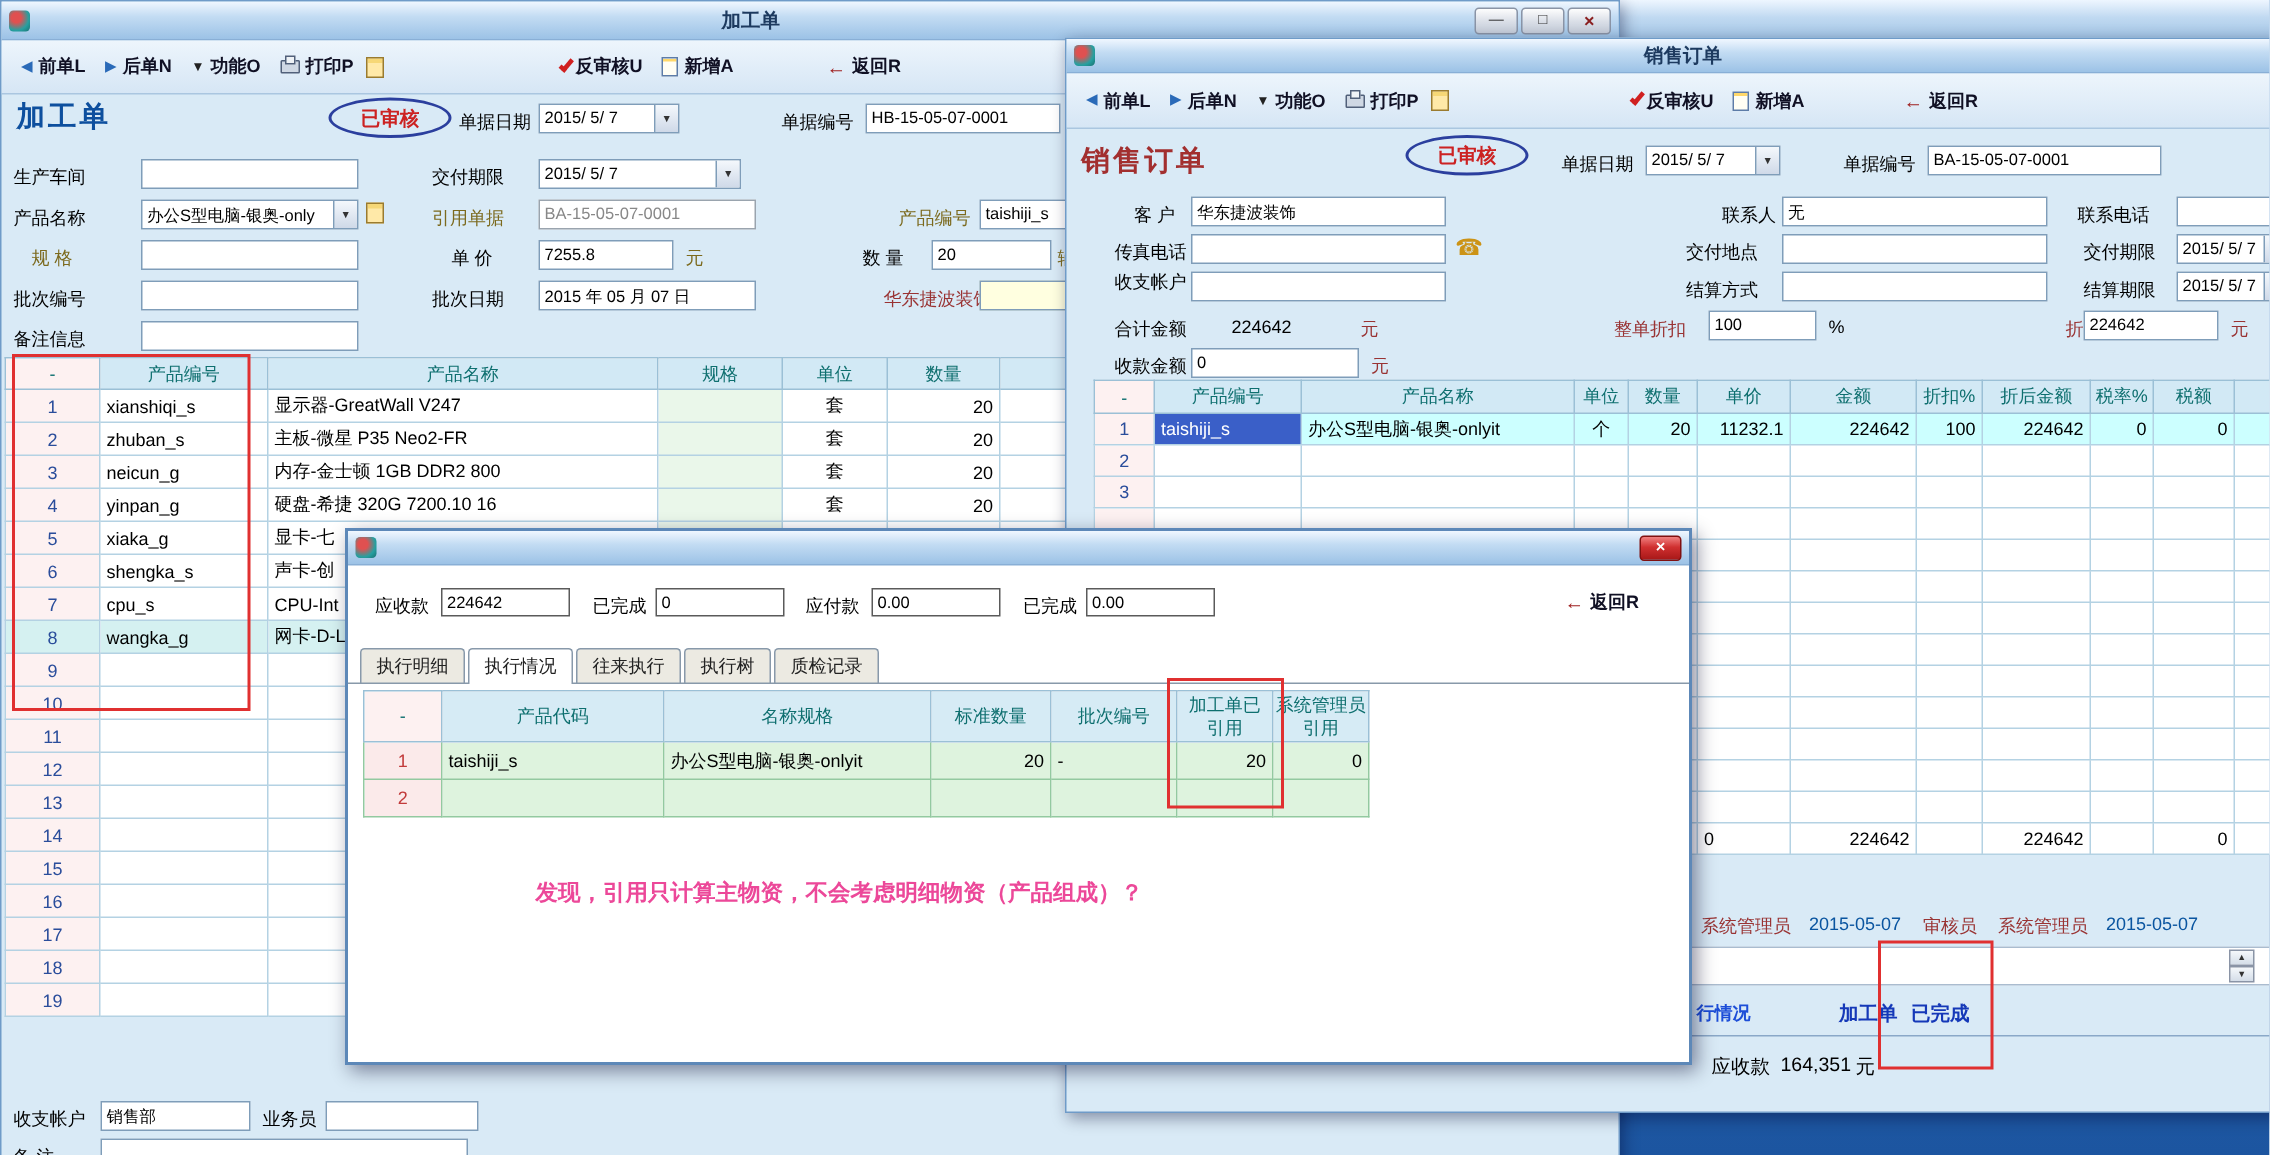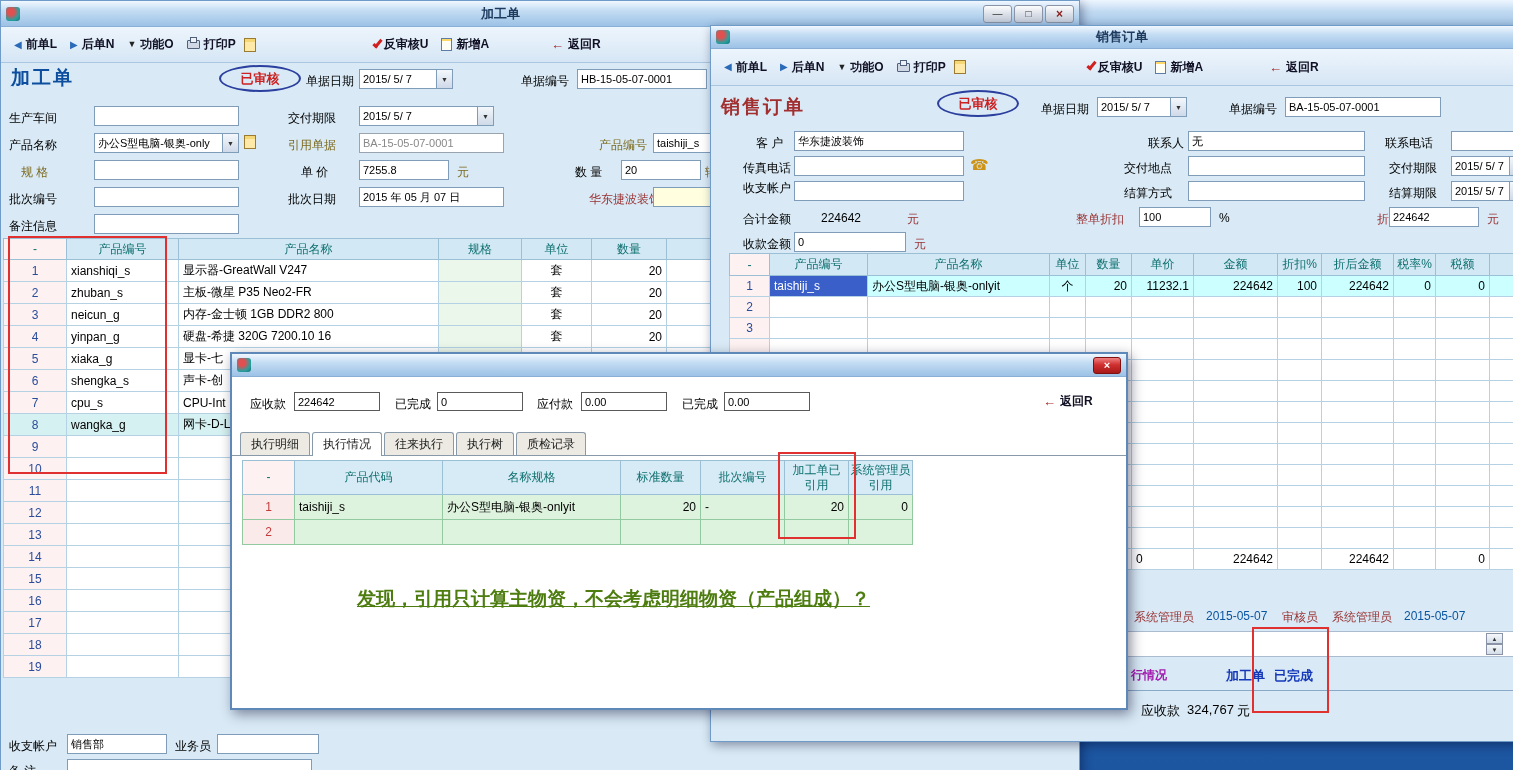--- a/index.html
+++ b/index.html
@@ -33,21 +33,21 @@
   .ic-sheet{width:11px;height:13px;background:#fffef4;border:1px solid #5d7ca8;box-shadow:inset 0 2px #ffd86a;}
   .ic-check{width:5px;height:10px;border-right:3px solid #d02020;border-bottom:3px solid #d02020;transform:rotate(40deg);margin-top:-4px;}
   .gap{display:inline-block;height:1px;}
   .formtitle{position:absolute;font-size:19px;font-weight:bold;letter-spacing:2px;}
   #win-processing .formtitle{color:#0d4f9e;left:10px;top:64px;}
   #win-sales .formtitle{color:#a22f2f;left:10px;top:68px;}
   .badge{position:absolute;width:82px;height:27px;border:2px solid #2b3f9e;border-radius:50%;display:flex;align-items:center;justify-content:center;color:#cc2222;font-weight:bold;font-size:13px;}
   .lbl{position:absolute;font-size:12px;white-space:nowrap;}
   .olive{color:#7c6a1e;}
   .maroon{color:#993333;}
-  .navy{color:#a21caf;}
+  .navy{color:#1d4ed8;}
   .inp{position:absolute;height:20px;background:#fff;border:1px solid #7f9db9;font-size:11px;padding:0 3px;font-family:inherit;color:#000;}
   .inp.gray{color:#888;border-color:#9aa4ae;}
   .dinp{position:absolute;height:19px;background:#fff;border:1px solid #5a5a5a;font-size:11px;padding:0 3px;font-family:inherit;}
   .combo{position:absolute;height:20px;background:#fff;border:1px solid #7f9db9;display:flex;align-items:stretch;overflow:hidden;}
   .combo .cval{flex:1;padding:0 3px;font-size:11px;white-space:nowrap;overflow:hidden;display:flex;align-items:center;}
   .combo .carr{width:16px;background:linear-gradient(180deg,#f4f8fc,#cfd9e8);border-left:1px solid #7f9db9;font-size:7px;display:flex;align-items:center;justify-content:center;color:#333;}
   .combo.yellow{background:#ffffe0;}
   .val{position:absolute;font-size:12px;white-space:nowrap;}
   .grid{position:absolute;border-collapse:collapse;table-layout:fixed;background:#fff;font-size:12px;}
   .grid th{background:#d2e9f5;color:#0e6f6f;font-weight:normal;border:1px solid #9bc0d6;overflow:hidden;white-space:nowrap;}
@@ -64,21 +64,21 @@
   .filled .c-spec{background:#eaf7ea;}
   tr.hl td{background:#d5f1f1 !important;}
   tr.sel td{background:#ccffff;}
   tr.sel td.c-code{background:#3a5fc8;color:#fff;}
   tr.totals td{border-top:1px solid #7fa8c8;}
   #tbl-dlg th{background:#d6ebf5;height:34px;line-height:15px;}
   #tbl-dlg td{height:25px;background:#def3de;border:1px solid #93c9a0;}
   .dtab{padding:3px 10px;border:1px solid #8899aa;border-bottom:none;background:#eceae2;margin-right:2px;font-size:12px;border-radius:3px 3px 0 0;color:#222;}
   .dtab.active{background:#fff;position:relative;z-index:2;}
   .tabline{position:absolute;border-top:1px solid #8899aa;}
-  .note-red{position:absolute;color:#4d7c0f;font-weight:bold;font-size:19px;white-space:nowrap;text-decoration:underline;}
+  .note-red{position:absolute;color:#ec4899;font-weight:bold;font-size:15px;white-space:nowrap;}
   .anno{position:absolute;z-index:40;pointer-events:none;}
   .anno-rect{border:2px solid #e03030;}
   .strip-white{position:absolute;background:#fff;border-top:1px solid #aabccf;border-bottom:1px solid #aabccf;}
   .mini-sb{position:absolute;width:17px;display:flex;flex-direction:column;}
   .mini-sb span{flex:1;background:linear-gradient(180deg,#f5f8fb,#d4dde8);border:1px solid #8a94a6;font-size:6px;display:flex;align-items:center;justify-content:center;color:#333;}
   .sep-h{position:absolute;border-top:1px solid #8aa8c8;}
   .phone{position:absolute;color:#cc9316;font-size:15px;}
   .lookup{position:absolute;}
 </style>
 </head>
@@ -757,21 +757,21 @@
         <span>▲</span>
         <span>▼</span>
       </div>
 
     <span class="lbl navy" style="left:420px;top:641px;font-weight:bold">行情况</span>
     <span class="lbl" style="left:515px;top:641px;color:#1538b8;font-size:13px;font-weight:bold">加工单</span>
     <span class="lbl" style="left:563px;top:641px;color:#1538b8;font-size:13px;font-weight:bold">已完成</span>
     <div class="sep-h" style="left:0;top:664px;width:810px"></div>
 
     <span class="lbl" style="left:430px;top:676px;font-size:13px">应收款</span>
-    <span class="lbl" style="left:476px;top:676px;font-size:13px">324,767</span>
+    <span class="lbl" style="left:476px;top:676px;font-size:13px">164,351</span>
     <span class="lbl" style="left:526px;top:676px;font-size:13px">元</span>
   </section>
 
   <section class="win" id="dlg">
     <header class="titlebar">
       <span class="appic"></span>
       <span class="dlg-close">×</span>
     </header>
 
     <span class="lbl" style="left:18px;top:42px">应收款</span>

